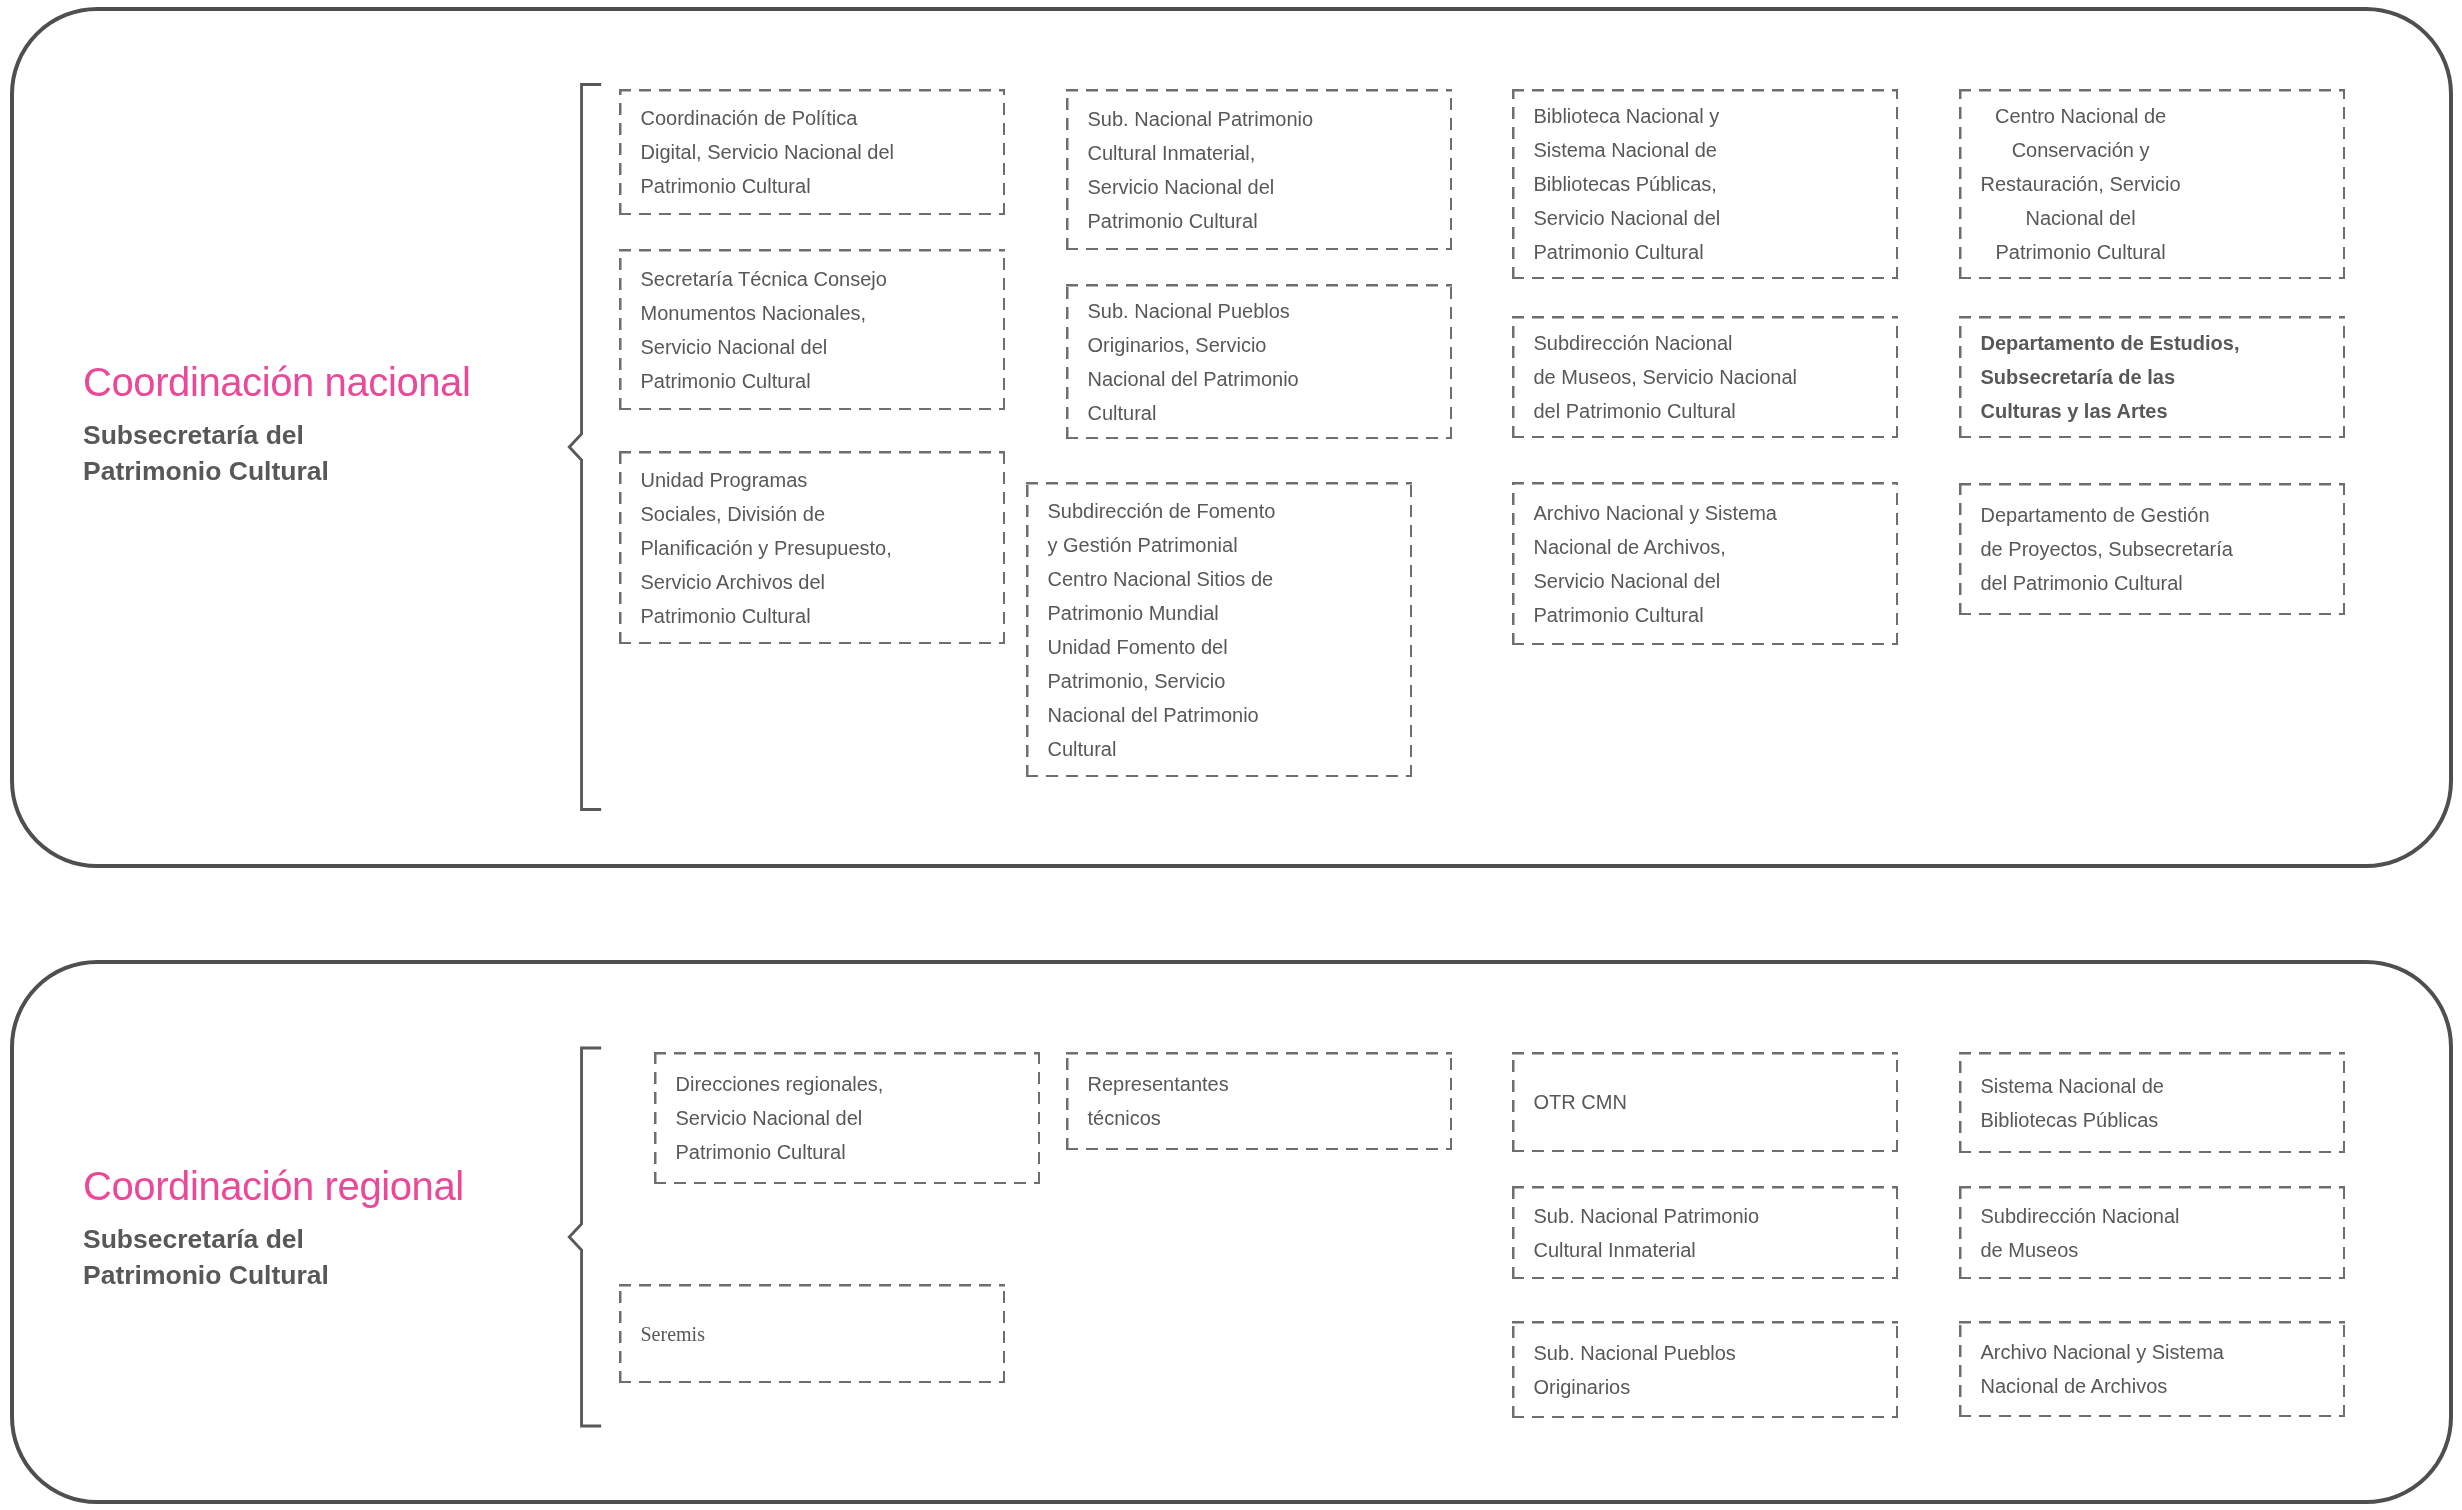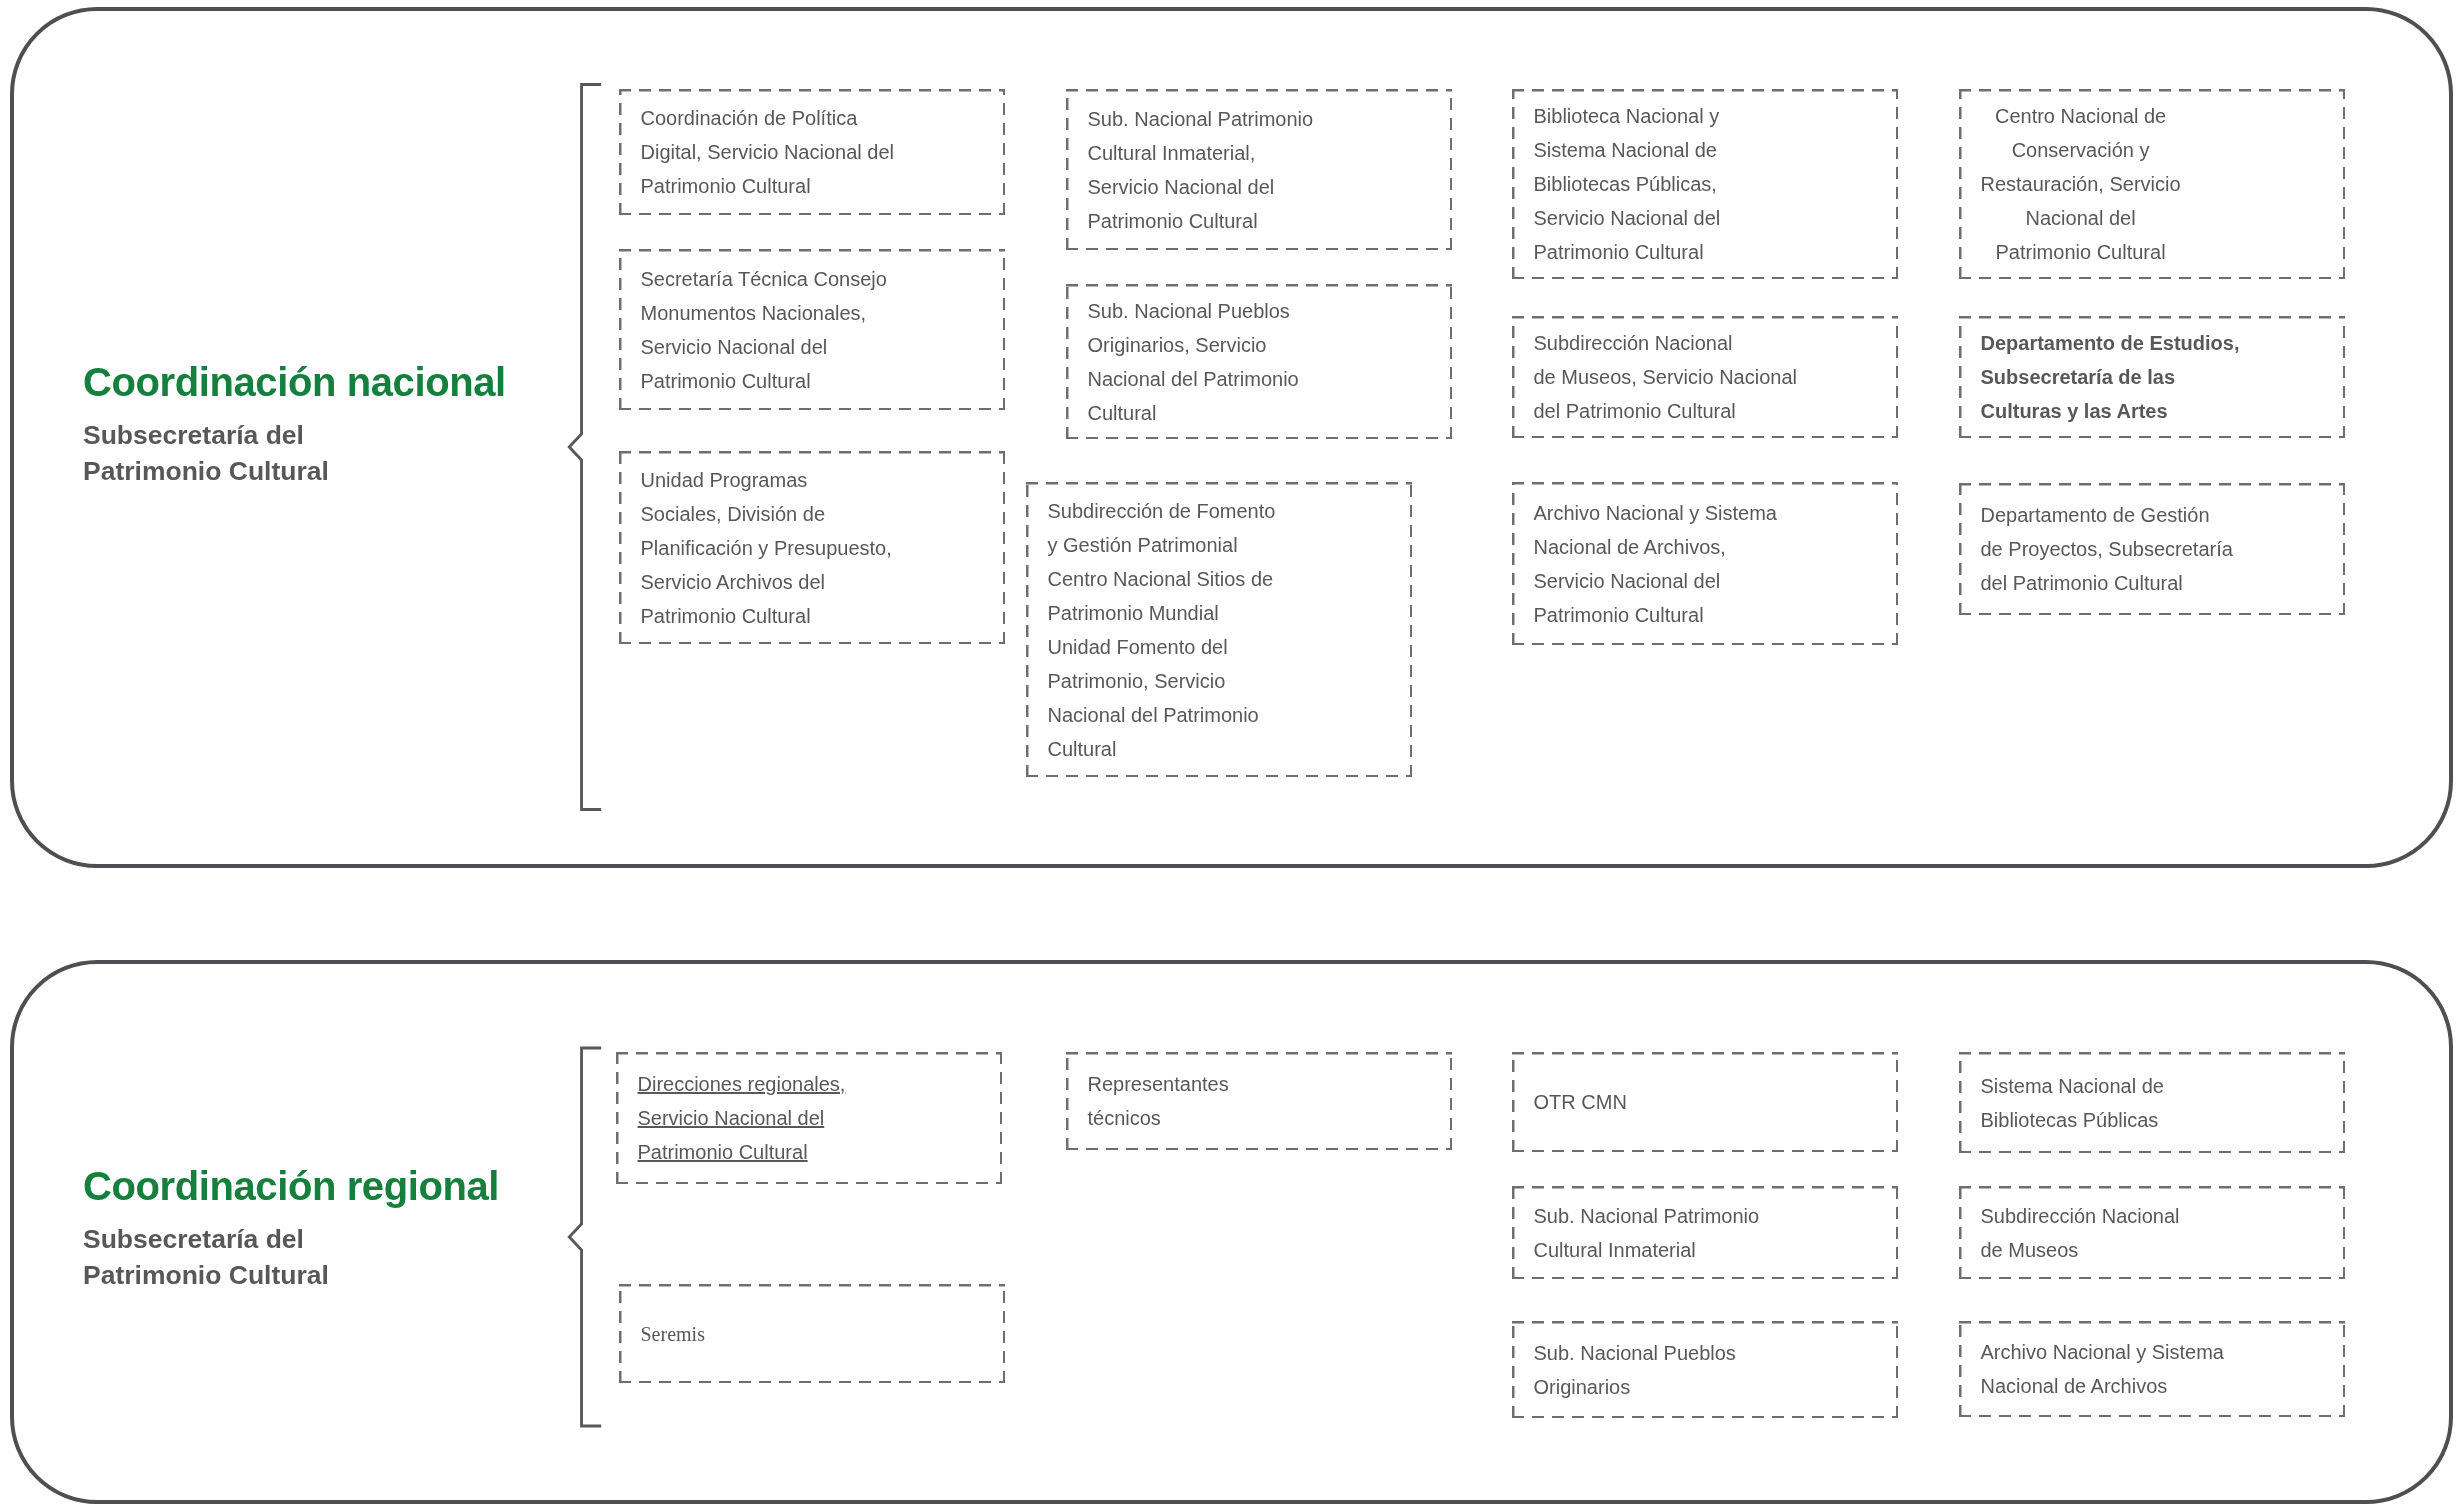--- a/index.html
+++ b/index.html
@@ -10,21 +10,21 @@
   }
   .container {
     position: absolute;
     box-sizing: border-box;
     border: 4.1px solid #4f4f51;
     border-radius: 87px;
     background: #ffffff;
   }
   .label { position: absolute; width: 463px; }
   .label-title {
-    font-size: 40px; font-weight: bold; color: #15803d;
+    font-size: 40px; font-weight: normal; color: #ec4899;
     line-height: 46px; letter-spacing: -0.4px;
   }
   .label-subtitle {
     font-size: 26.5px; color: #58585a;
     line-height: 36px; margin-top: 11.6px;
     white-space: pre-line;
     font-weight: bold;
   }
   .brace { position: absolute; }
   .box {
@@ -119,21 +119,21 @@
 Restauración, Servicio
 Nacional del
 Patrimonio Cultural</div>
 <div class="box" style="left:1959px; top:316px; width:386px; height:122px;font-weight:bold;">Departamento de Estudios,
 Subsecretaría de las
 Culturas y las Artes</div>
 <div class="box" style="left:1959px; top:483px; width:386px; height:132px;">Departamento de Gestión
 de Proyectos, Subsecretaría
 del Patrimonio Cultural</div>
 
-<div class="box" style="left:616px; top:1052px; width:386px; height:132px;text-decoration:underline;">Direcciones regionales,
+<div class="box" style="left:654px; top:1052px; width:386px; height:132px;">Direcciones regionales,
 Servicio Nacional del
 Patrimonio Cultural</div>
 <div class="box" style="left:619px; top:1284px; width:386px; height:99px;font-family:Liberation Serif, serif;">Seremis</div>
 
 <div class="box" style="left:1066px; top:1052px; width:386px; height:98px;">Representantes
 técnicos</div>
 
 <div class="box" style="left:1512px; top:1052px; width:386px; height:100px;">OTR CMN</div>
 <div class="box" style="left:1512px; top:1186px; width:386px; height:93px;">Sub. Nacional Patrimonio
 Cultural Inmaterial</div>

